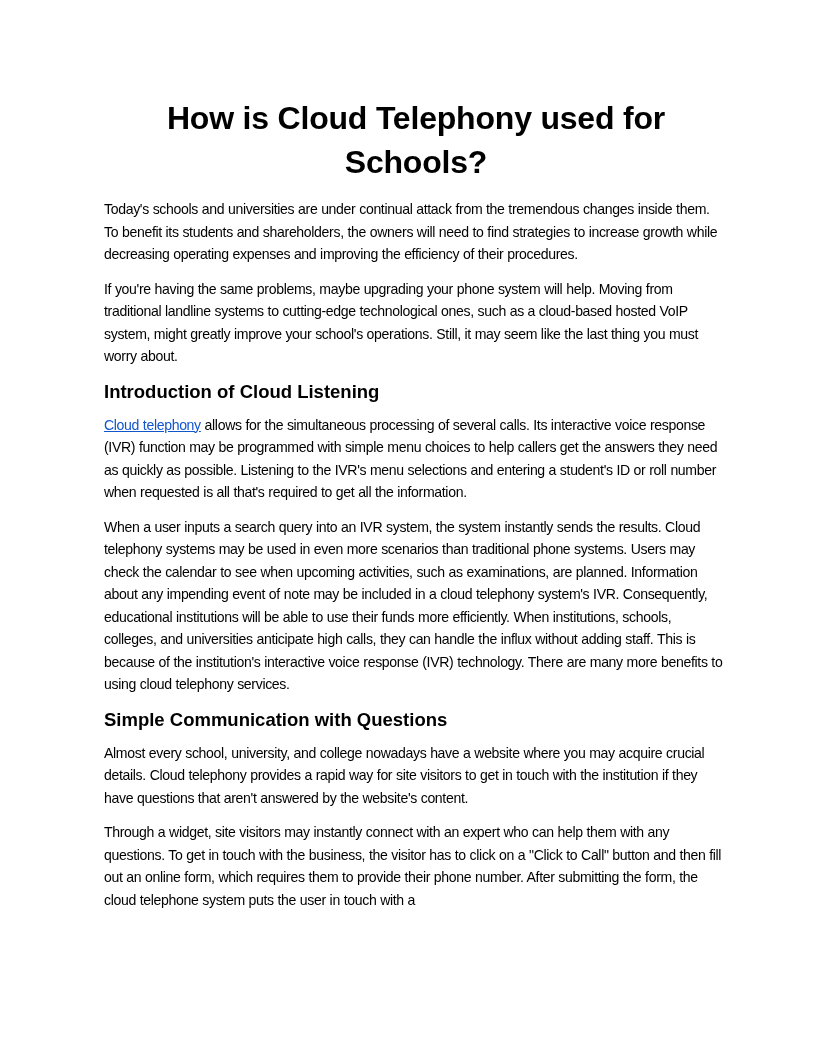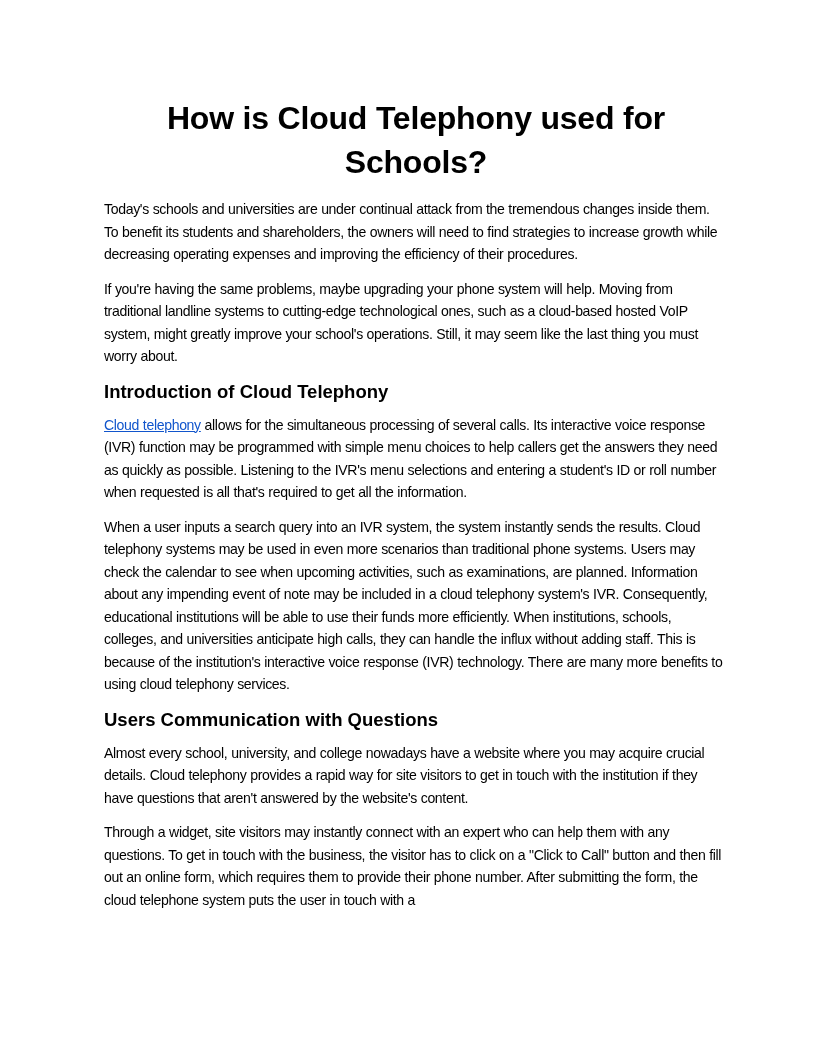--- a/index.html
+++ b/index.html
@@ -55,20 +55,20 @@
   </style>
 </head>
 <body>
 
 <div class="page">
   <h1 class="doc-title">How is Cloud Telephony used for Schools?</h1>
 
   <p class="para">Today's schools and universities are under continual attack from the tremendous changes inside them. To benefit its students and shareholders, the owners will need to find strategies to increase growth while decreasing operating expenses and improving the efficiency of their procedures.</p>
   <p class="para">If you're having the same problems, maybe upgrading your phone system will help. Moving from traditional landline systems to cutting-edge technological ones, such as a cloud-based hosted VoIP system, might greatly improve your school's operations. Still, it may seem like the last thing you must worry about.</p>
 
-  <h2 class="heading">Introduction of Cloud Telephony</h2>
+  <h2 class="heading">Introduction of Cloud Listening</h2>
   <p class="para"><a class="link">Cloud telephony</a><span> allows for the simultaneous processing of several calls. Its interactive voice response (IVR) function may be programmed with simple menu choices to help callers get the answers they need as quickly as possible. Listening to the IVR's menu selections and entering a student's ID or roll number when requested is all that's required to get all the information.</span></p>
   <p class="para">When a user inputs a search query into an IVR system, the system instantly sends the results. Cloud telephony systems may be used in even more scenarios than traditional phone systems. Users may check the calendar to see when upcoming activities, such as examinations, are planned. Information about any impending event of note may be included in a cloud telephony system's IVR. Consequently, educational institutions will be able to use their funds more efficiently. When institutions, schools, colleges, and universities anticipate high calls, they can handle the influx without adding staff. This is because of the institution's interactive voice response (IVR) technology. There are many more benefits to using cloud telephony services.</p>
 
-  <h2 class="heading">Users Communication with Questions</h2>
+  <h2 class="heading">Simple Communication with Questions</h2>
   <p class="para">Almost every school, university, and college nowadays have a website where you may acquire crucial details. Cloud telephony provides a rapid way for site visitors to get in touch with the institution if they have questions that aren't answered by the website's content.</p>
   <p class="para">Through a widget, site visitors may instantly connect with an expert who can help them with any questions. To get in touch with the business, the visitor has to click on a "Click to Call" button and then fill out an online form, which requires them to provide their phone number. After submitting the form, the cloud telephone system puts the user in touch with a</p>
 </div>
 
 </body></html>

